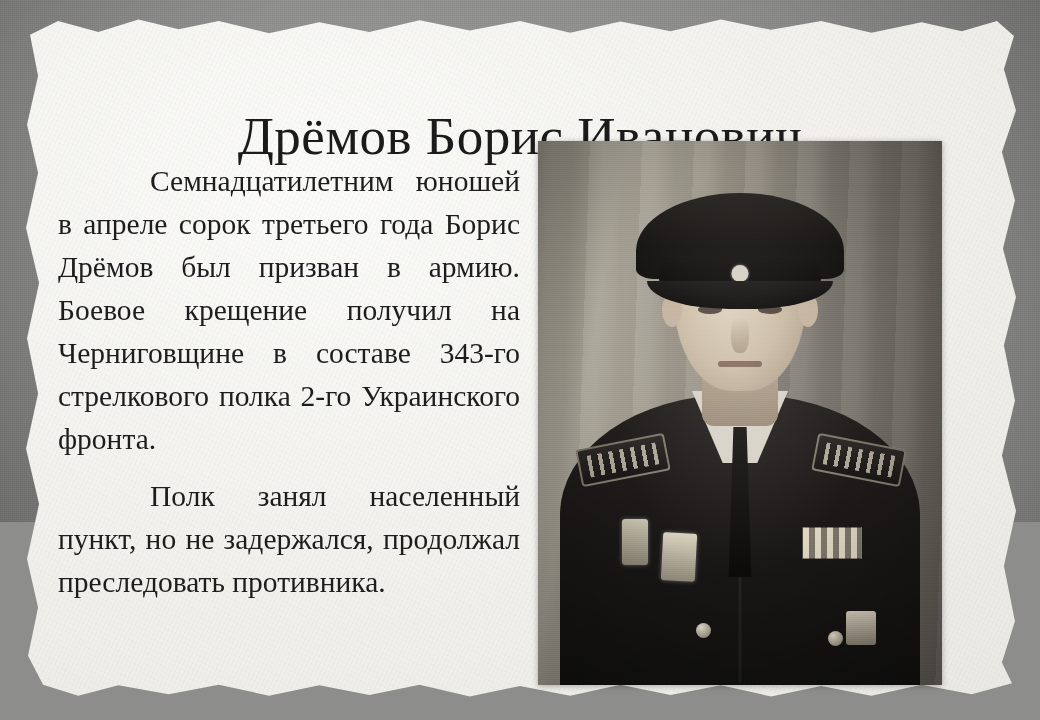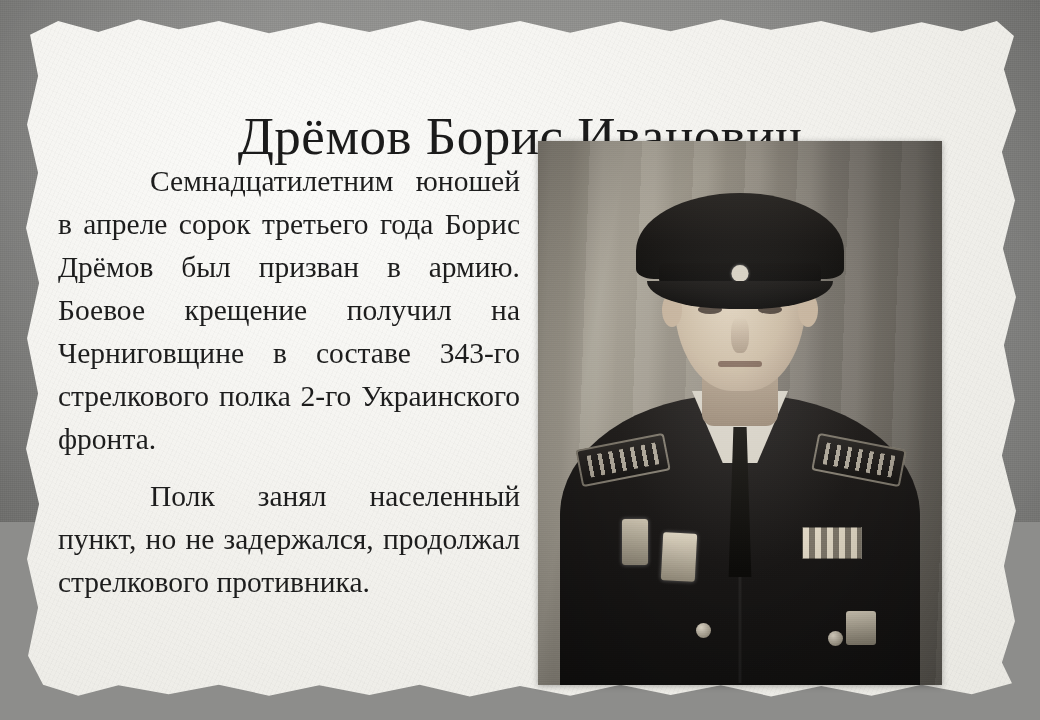--- a/index.html
+++ b/index.html
@@ -390,21 +390,21 @@
 <body>
 
 <div id="slide">
 
   <div class="paper"></div>
 
   <h1 class="title">Дрёмов Борис Иванович</h1>
 
   <div class="text-col">
     <p class="para last-line-justify">Семнадцатилетним юношей в апреле сорок третьего года Борис Дрёмов был призван в армию. Боевое крещение получил на Черниговщине в составе 343-го стрелкового полка 2-го Украинского фронта.</p>
-    <p class="para">Полк занял населенный пункт, но не задержался, продолжал стрелкового противника.</p>
+    <p class="para">Полк занял населенный пункт, но не задержался, продолжал преследовать противника.</p>
   </div>
 
   <div class="photo-frame">
     <div class="photo">
       <div class="backdrop-folds"></div>
 
       <div class="figure">
         <div class="torso"></div>
         <div class="shirt"></div>
         <div class="tie"></div>

